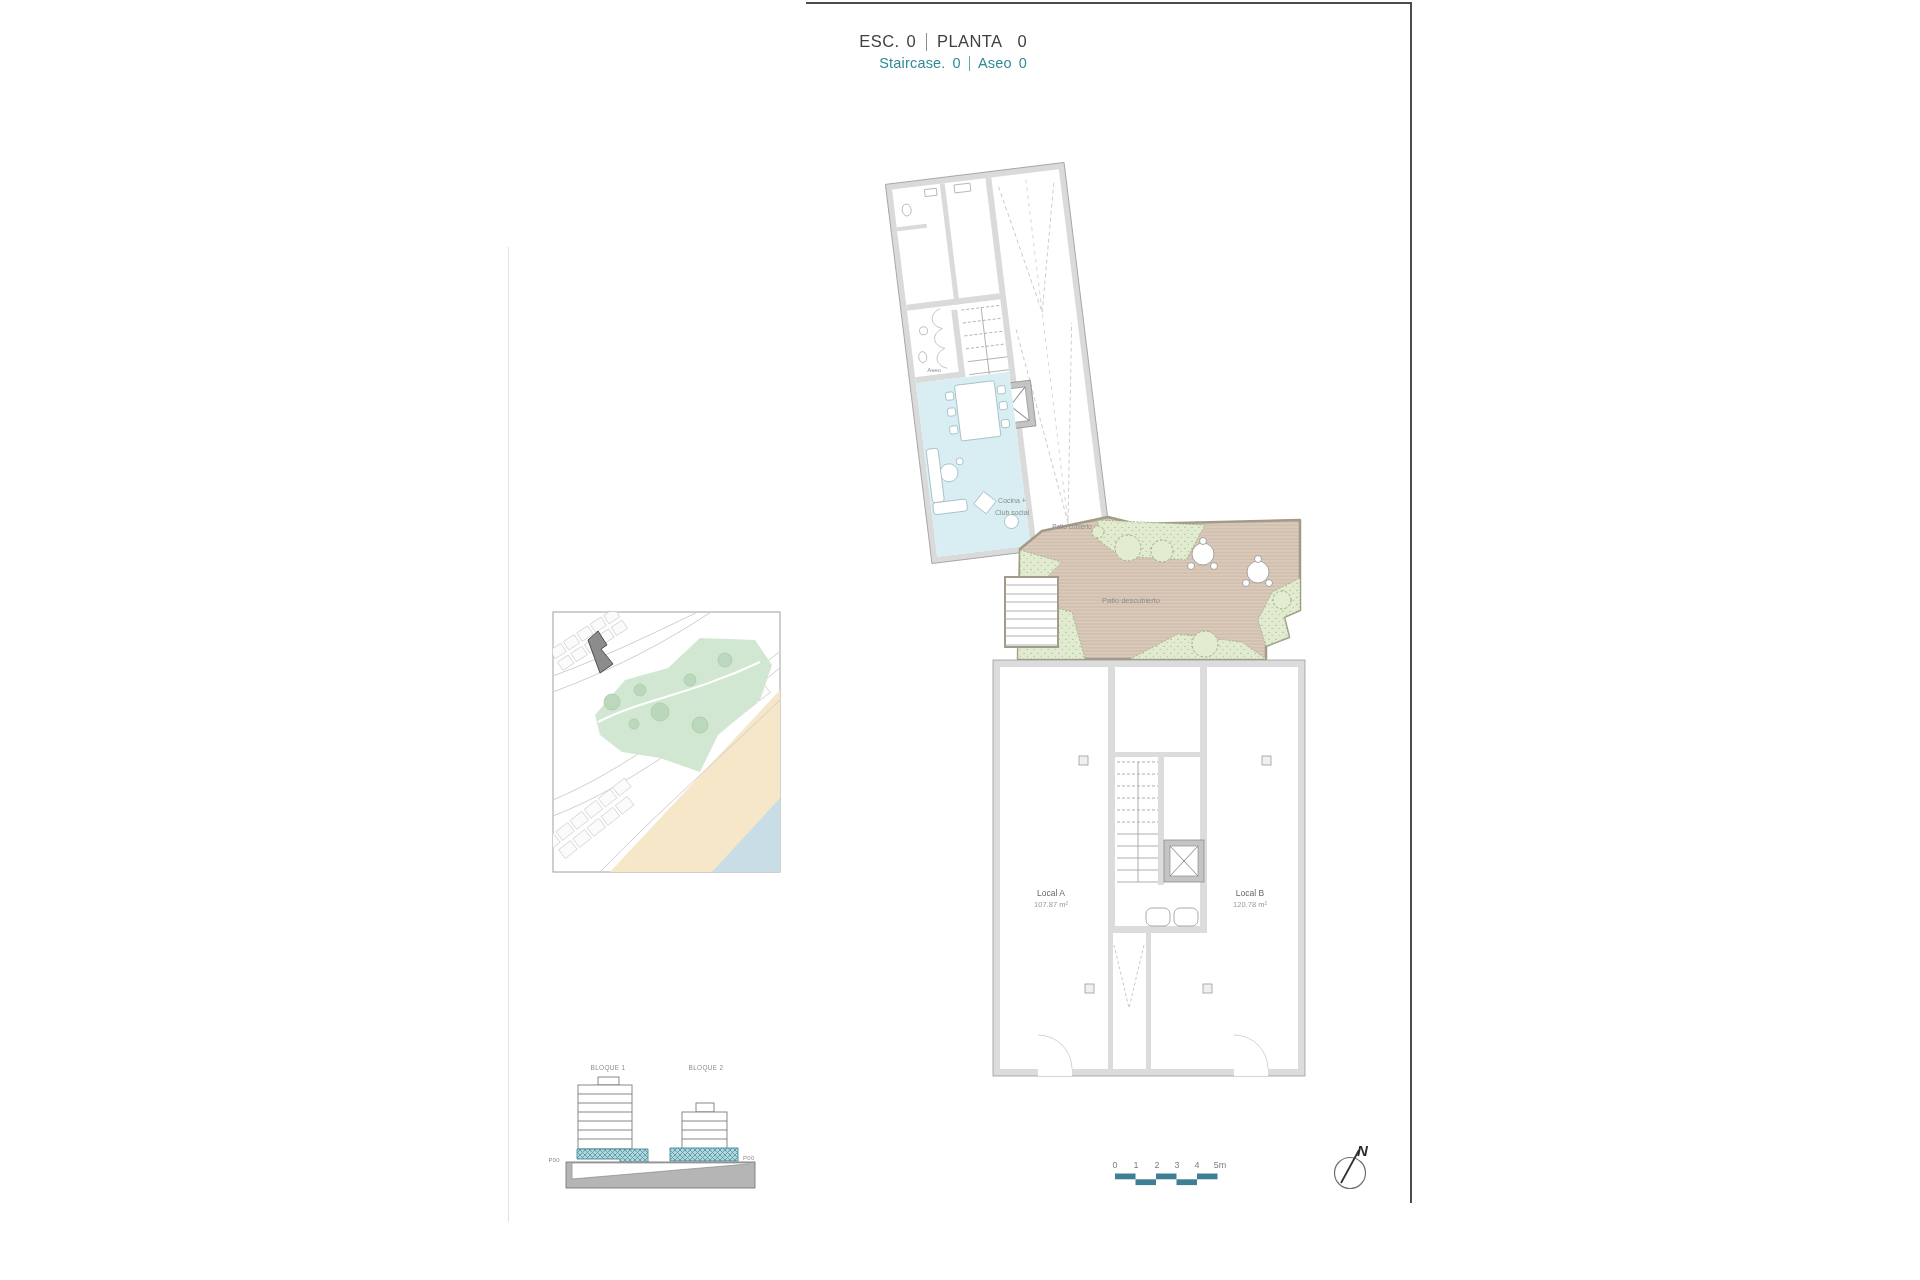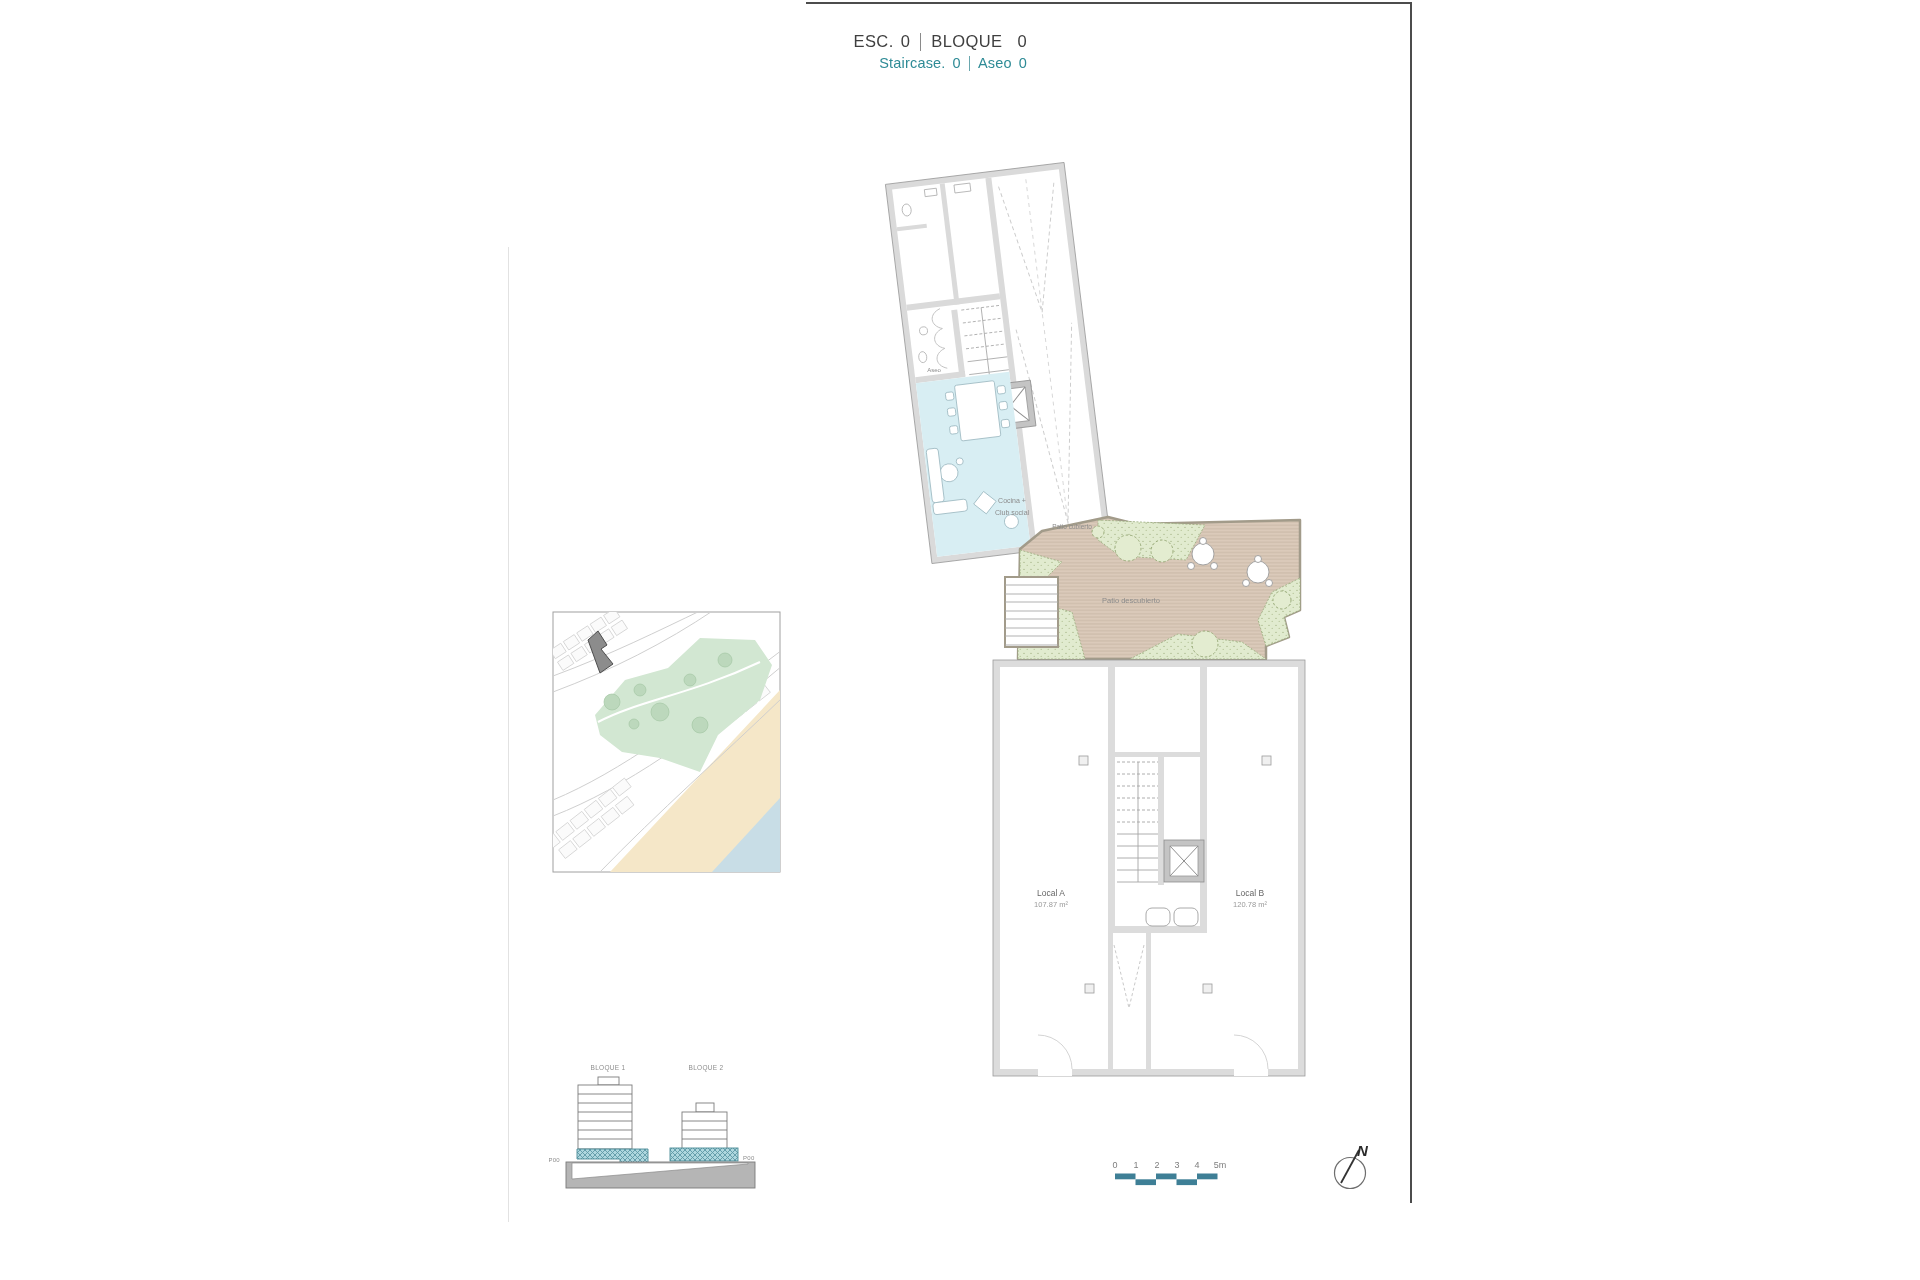--- a/index.html
+++ b/index.html
@@ -31,21 +31,21 @@
 
   <div class="left-divider"></div>
   <div class="sheet-border-top"></div>
   <div class="sheet-border-right"></div>
 
   <div class="header">
     <div class="hrow main">
       <span>ESC.</span>
       <span class="val">0</span>
       <span class="vdiv"></span>
-      <span>BLOQUE</span>
+      <span>PLANTA</span>
       <span class="val-wide">0</span>
     </div>
     <div class="hrow sub">
       <span>Staircase.</span>
       <span class="val">0</span>
       <span class="vdiv teal"></span>
       <span>Aseo</span>
       <span class="val">0</span>
     </div>
   </div>

